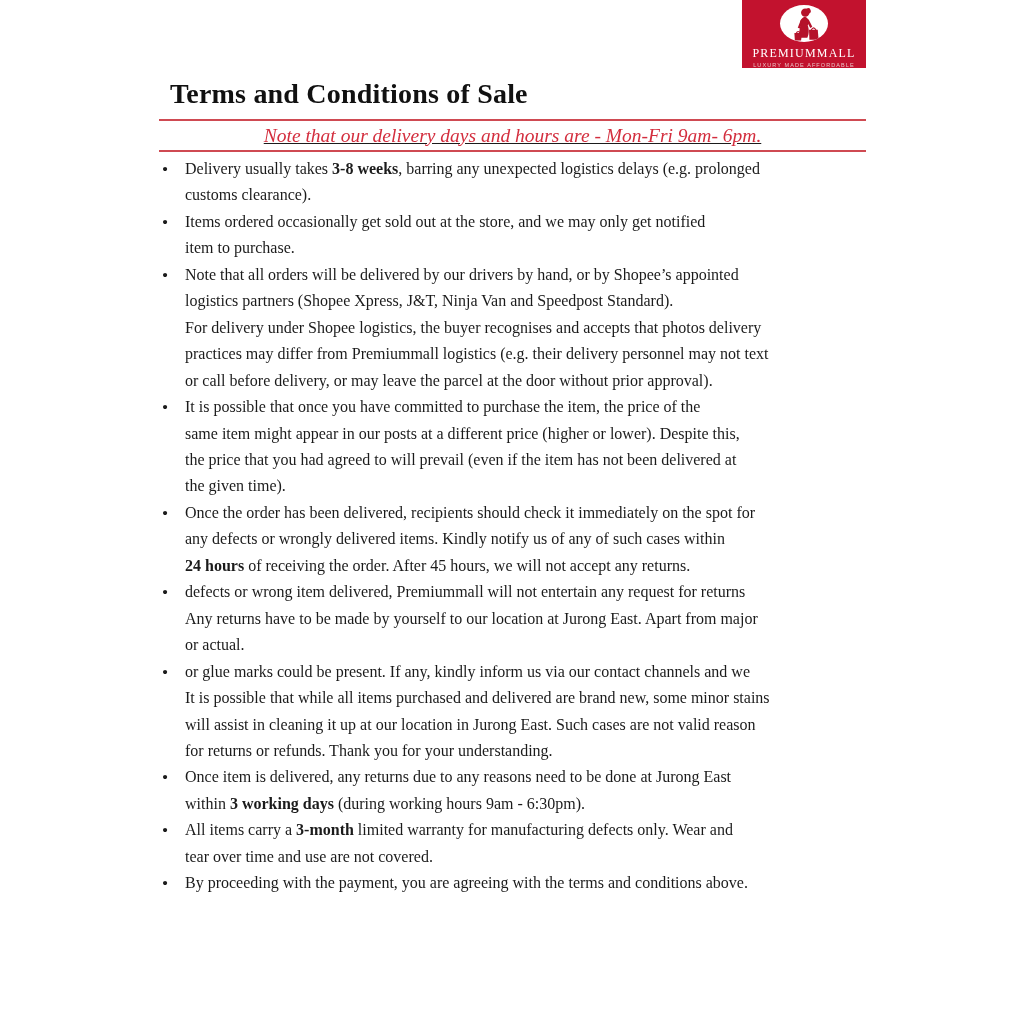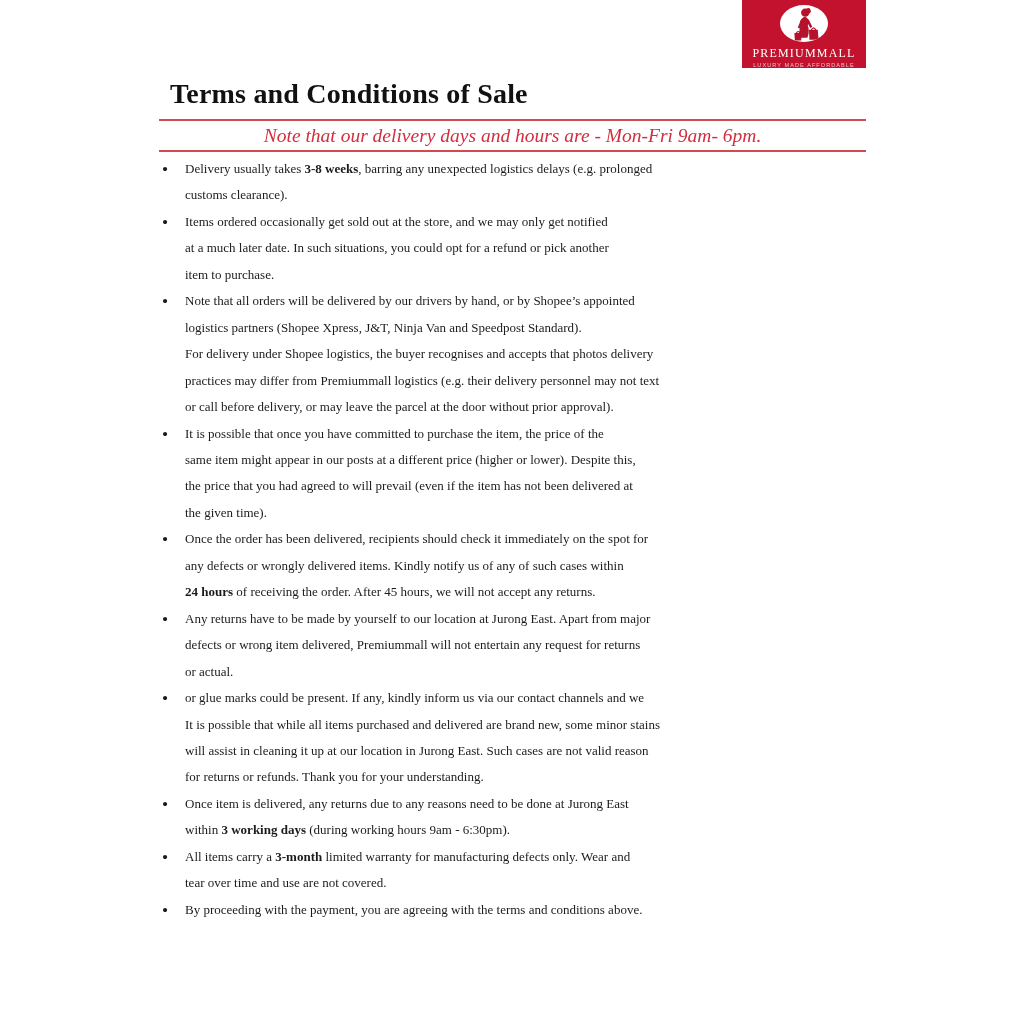--- a/index.html
+++ b/index.html
@@ -46,32 +46,32 @@
     color: #111111; letter-spacing: 0.2px;
   }
 
   
   .notice {
     position: absolute; left: 159px; top: 119px; width: 707px;
     border-top: 2px solid #cf4a52;
     border-bottom: 2px solid #cf4a52;
     box-sizing: border-box;
     height: 33px;
-    display: flex; align-items: center; justify-content: center;
+    display: flex; align-items: center; justify-content: center; text-decoration: underline;
   }
   .notice span {
     color: #d32e3e; font-style: italic; font-size: 19.5px;
     white-space: nowrap;
   }
 
   
   ul.terms {
     position: absolute; left: 159px; top: 156px; width: 707px;
     margin: 0; padding: 0; list-style: none;
-    font-size: 13px; line-height: 26.45px;
+    font-size: 16px; line-height: 26.45px;
   }
   ul.terms li { position: relative; padding-left: 26px; }
   ul.terms li::before {
     content: "\2022";
     position: absolute; left: 3px; top: 0;
     font-size: 17.5px; color: #1b1b1b;
   }
   ul.terms .line { white-space: nowrap; }
   ul.terms b { font-weight: bold; }
 </style>
@@ -106,21 +106,20 @@
     <span>Note that our delivery days and hours are - Mon-Fri 9am- 6pm.</span>
   </div>
 
   <ul class="terms">
       <li>
         <div class="line"><span>Delivery usually takes </span><b>3-8 weeks</b><span>, barring any unexpected logistics delays (e.g. prolonged</span></div>
         <div class="line"><span>customs clearance).</span></div>
       </li>
       <li>
         <div class="line"><span>Items ordered occasionally get sold out at the store, and we may only get notified</span></div>
-        <div class="line"><span>at a much later date. In such situations, you could opt for a refund or pick another</span></div>
         <div class="line"><span>item to purchase.</span></div>
       </li>
       <li>
         <div class="line"><span>Note that all orders will be delivered by our drivers by hand, or by Shopee’s appointed</span></div>
         <div class="line"><span>logistics partners (Shopee Xpress, J&amp;T, Ninja Van and Speedpost Standard).</span></div>
         <div class="line"><span>For delivery under Shopee logistics, the buyer recognises and accepts that photos delivery</span></div>
         <div class="line"><span>practices may differ from Premiummall logistics (e.g. their delivery personnel may not text</span></div>
         <div class="line"><span>or call before delivery, or may leave the parcel at the door without prior approval).</span></div>
       </li>
       <li>
@@ -128,22 +127,22 @@
         <div class="line"><span>same item might appear in our posts at a different price (higher or lower). Despite this,</span></div>
         <div class="line"><span>the price that you had agreed to will prevail (even if the item has not been delivered at</span></div>
         <div class="line"><span>the given time).</span></div>
       </li>
       <li>
         <div class="line"><span>Once the order has been delivered, recipients should check it immediately on the spot for</span></div>
         <div class="line"><span>any defects or wrongly delivered items. Kindly notify us of any of such cases within</span></div>
         <div class="line"><b>24 hours</b><span> of receiving the order. After 45 hours, we will not accept any returns.</span></div>
       </li>
       <li>
+        <div class="line"><span>defects or wrong item delivered, Premiummall will not entertain any request for returns</span></div>
         <div class="line"><span>Any returns have to be made by yourself to our location at Jurong East. Apart from major</span></div>
-        <div class="line"><span>defects or wrong item delivered, Premiummall will not entertain any request for returns</span></div>
         <div class="line"><span>or actual.</span></div>
       </li>
       <li>
         <div class="line"><span>or glue marks could be present. If any, kindly inform us via our contact channels and we</span></div>
         <div class="line"><span>It is possible that while all items purchased and delivered are brand new, some minor stains</span></div>
         <div class="line"><span>will assist in cleaning it up at our location in Jurong East. Such cases are not valid reason</span></div>
         <div class="line"><span>for returns or refunds. Thank you for your understanding.</span></div>
       </li>
       <li>
         <div class="line"><span>Once item is delivered, any returns due to any reasons need to be done at Jurong East</span></div>

